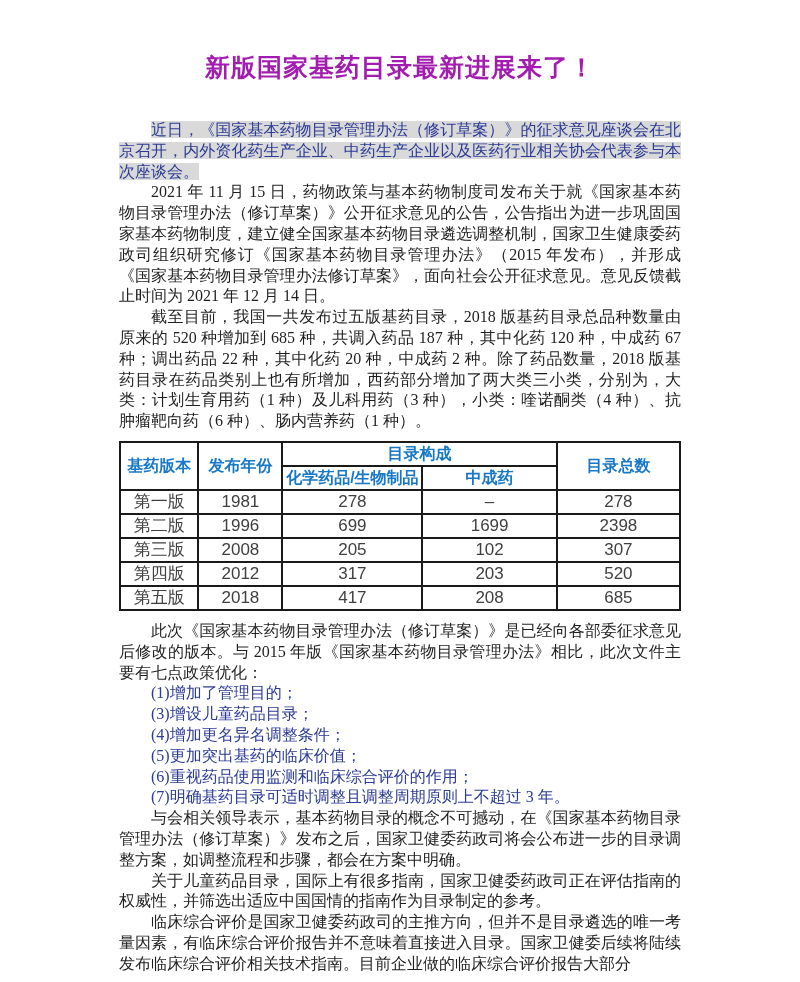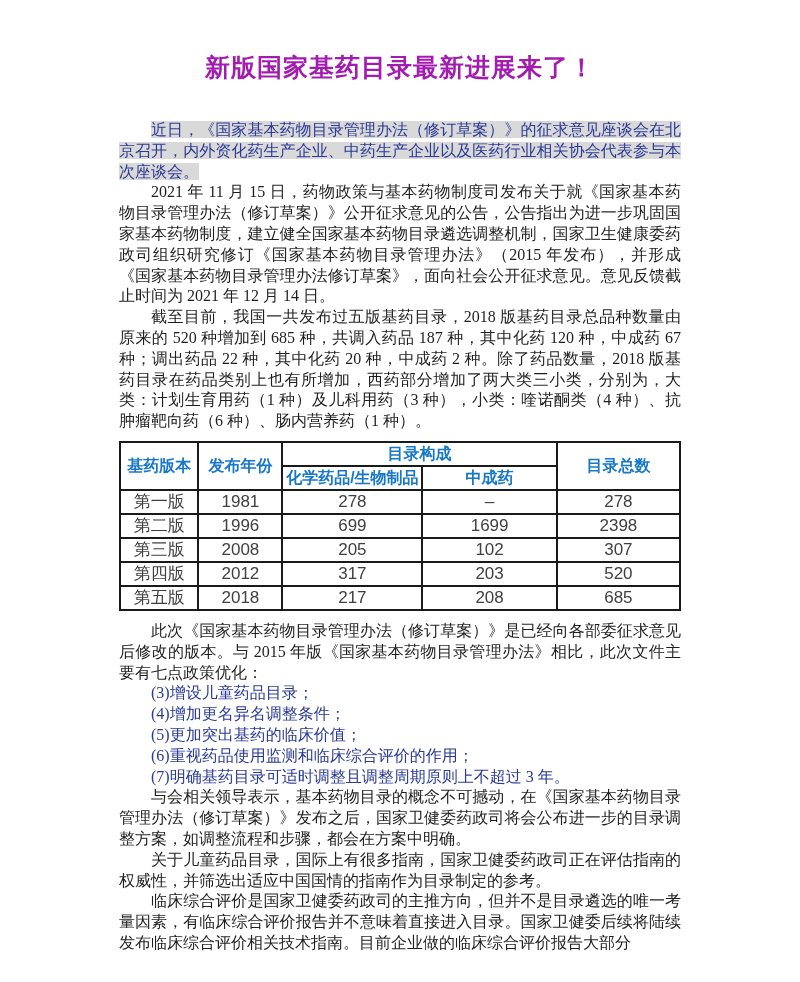--- a/index.html
+++ b/index.html
@@ -142,30 +142,31 @@
       <tr>
         <td>第四版</td>
         <td>2012</td>
         <td>317</td>
         <td>203</td>
         <td>520</td>
       </tr>
       <tr>
         <td>第五版</td>
         <td>2018</td>
-        <td>217</td>
+        <td>417</td>
         <td>208</td>
         <td>685</td>
       </tr>
     </tbody>
   </table>
 
   <p class="body-para">此次《国家基本药物目录管理办法（修订草案）》是已经向各部委征求意见后修改的版本。与 2015 年版《国家基本药物目录管理办法》相比，此次文件主要有七点政策优化：</p>
 
   <div class="policy-list">
+    <p class="policy-item">(1)增加了管理目的；</p>
     <p class="policy-item">(3)增设儿童药品目录；</p>
     <p class="policy-item">(4)增加更名异名调整条件；</p>
     <p class="policy-item">(5)更加突出基药的临床价值；</p>
     <p class="policy-item">(6)重视药品使用监测和临床综合评价的作用；</p>
     <p class="policy-item">(7)明确基药目录可适时调整且调整周期原则上不超过 3 年。</p>
   </div>
 
   <p class="body-para">与会相关领导表示，基本药物目录的概念不可撼动，在《国家基本药物目录管理办法（修订草案）》发布之后，国家卫健委药政司将会公布进一步的目录调整方案，如调整流程和步骤，都会在方案中明确。</p>
 
   <p class="body-para">关于儿童药品目录，国际上有很多指南，国家卫健委药政司正在评估指南的权威性，并筛选出适应中国国情的指南作为目录制定的参考。</p>

